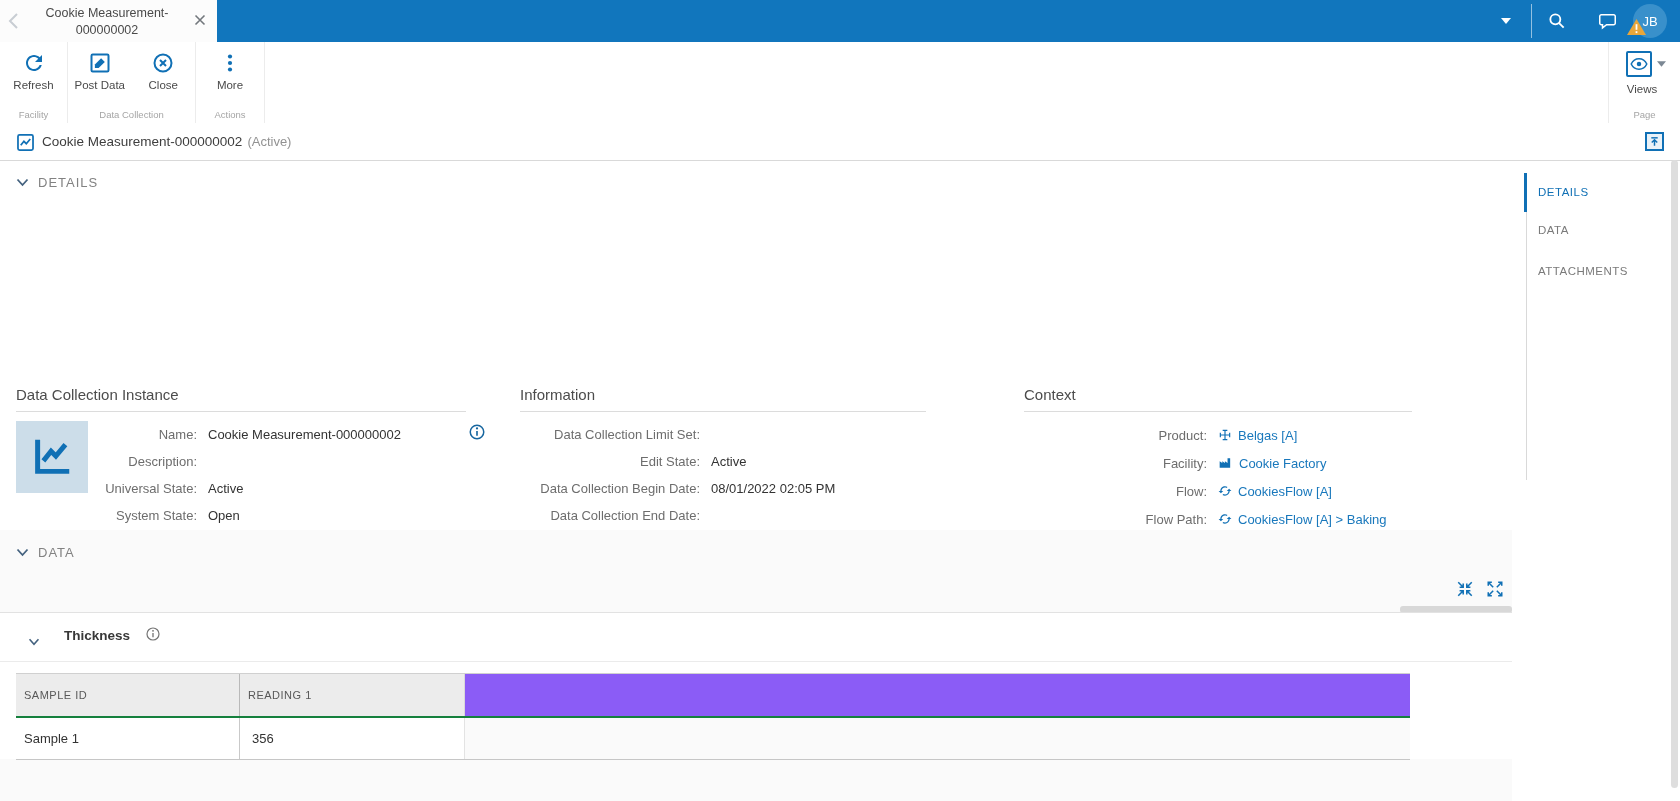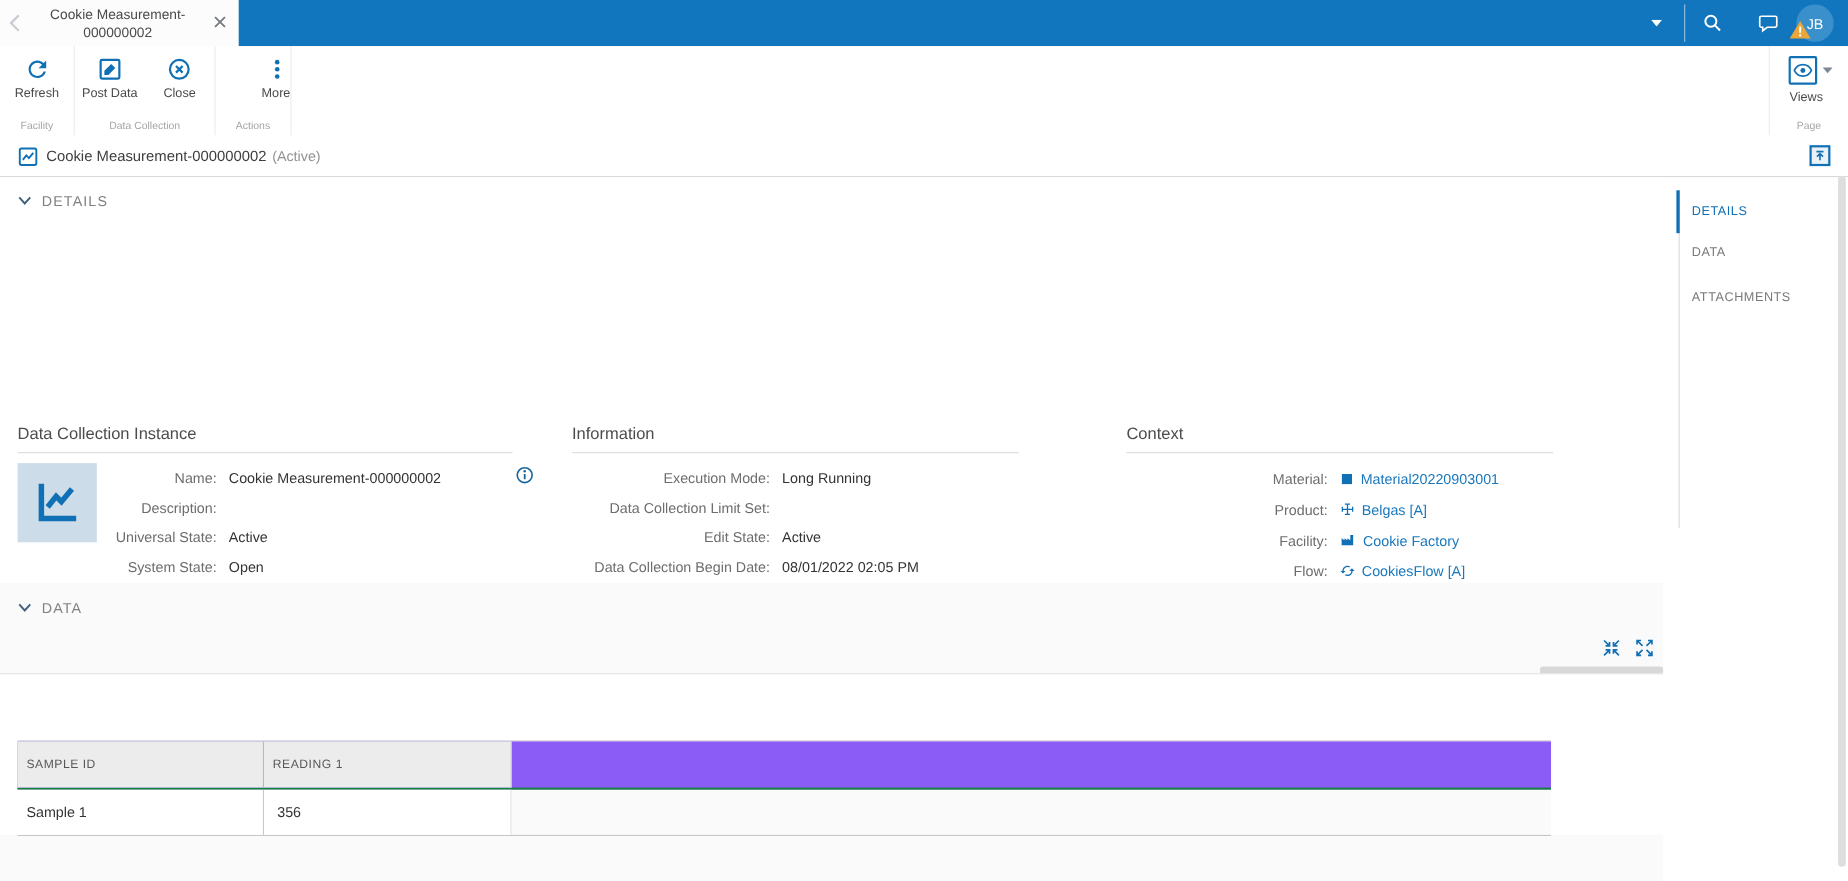--- a/index.html
+++ b/index.html
@@ -168,21 +168,21 @@
               <circle cx="12" cy="12" r="8.5" fill="none" stroke="#1070b5" stroke-width="2"></circle>
               <path d="M9 9 L15 15 M15 9 L9 15" stroke="#1070b5" stroke-width="2"></path>
             </svg>
           <span class="lbl">Close</span>
         </div>
       </div>
       <div class="rgroup-label">Data Collection</div>
     </div>
     <div class="rgroup" style="left:196px;width:69px;">
       <div class="rbtns">
-        <div class="rbtn" style="width:69px;align-items:flex-end;">
+        <div class="rbtn" style="width:69px;">
           <svg width="24" height="24" viewBox="0 0 24 24">
               <circle cx="12" cy="5.5" r="2.1" fill="#1070b5"></circle>
               <circle cx="12" cy="12" r="2.1" fill="#1070b5"></circle>
               <circle cx="12" cy="18.5" r="2.1" fill="#1070b5"></circle>
             </svg>
           <span class="lbl">More</span>
         </div>
       </div>
       <div class="rgroup-label">Actions</div>
     </div>
@@ -272,24 +272,20 @@
           <circle cx="12" cy="12" r="9" fill="none" stroke="#17669f" stroke-width="2"></circle>
           <line x1="12" y1="10.5" x2="12" y2="17" stroke="#17669f" stroke-width="2.2"></line>
           <circle cx="12" cy="7.3" r="1.5" fill="#17669f"></circle>
         </svg>
     </span>
 
     <div class="col" style="left:520px;width:406px;">
       <div class="col-title">Information</div>
       <div style="margin-top:9px;">
         <div class="f-row">
-          <span class="f-label" style="width:180px;">Execution Mode:</span>
-          <span class="f-value">Long Running</span>
-        </div>
-        <div class="f-row">
           <span class="f-label" style="width:180px;">Data Collection Limit Set:</span>
           <span class="f-value"></span>
         </div>
         <div class="f-row">
           <span class="f-label" style="width:180px;">Edit State:</span>
           <span class="f-value">Active</span>
         </div>
         <div class="f-row">
           <span class="f-label" style="width:180px;">Data Collection Begin Date:</span>
           <span class="f-value">08/01/2022 02:05 PM</span>
@@ -301,29 +297,20 @@
         <div class="f-row">
           <span class="f-label" style="width:180px;">SPC Post Mode:</span>
           <span class="f-value">On Post Per Sample</span>
         </div>
       </div>
     </div>
 
     <div class="col" style="left:1024px;width:388px;">
       <div class="col-title">Context</div>
       <div style="margin-top:9px;">
-        <div class="f-row h28">
-          <span class="f-label" style="width:183px;">Material:</span>
-          <span class="f-value">
-            <svg width="13" height="13" viewBox="0 0 24 24">
-                <rect x="3.5" y="3.5" width="17" height="17" fill="#1070b5"></rect>
-              </svg>
-            <span class="link">Material20220903001</span>
-          </span>
-        </div>
         <div class="f-row h28">
           <span class="f-label" style="width:183px;">Product:</span>
           <span class="f-value">
             <svg width="14" height="14" viewBox="0 0 24 24">
                 <g fill="none" stroke="#1070b5" stroke-width="2">
                   <path d="M12 4 V20 M4 12 H20 M8 4 H16 M8 20 H16 M4 8 V16 M20 8 V16"></path>
                 </g>
               </svg>
             <span class="link">Belgas [A]</span>
           </span>
@@ -413,20 +400,35 @@
           <path d="M8 8 L2.5 2.5 M2.5 6.5 V2.5 H6.5"></path>
           <path d="M12 8 L17.5 2.5 M17.5 6.5 V2.5 H13.5"></path>
           <path d="M8 12 L2.5 17.5 M2.5 13.5 V17.5 H6.5"></path>
           <path d="M12 12 L17.5 17.5 M17.5 13.5 V17.5 H13.5"></path>
         </svg>
     </div>
 
     <div class="hscroll"></div>
 
     <div class="panel">
+      <div class="panel-head">
+        <span class="chev">
+          <svg width="12" height="8" viewBox="0 0 13 9">
+              <polyline points="1.5,1.5 6.5,7 11.5,1.5" fill="none" stroke="#44627f" stroke-width="1.8"></polyline>
+            </svg>
+        </span>
+        <span class="pt">Thickness</span>
+        <span class="pinfo">
+          <svg width="16" height="16" viewBox="0 0 24 24">
+              <circle cx="12" cy="12" r="9" fill="none" stroke="#757575" stroke-width="1.8"></circle>
+              <line x1="12" y1="10.5" x2="12" y2="17" stroke="#757575" stroke-width="2"></line>
+              <circle cx="12" cy="7.3" r="1.4" fill="#757575"></circle>
+            </svg>
+        </span>
+      </div>
 
       <div class="grid">
         <div class="g-row g-hrow">
           <div class="g-cell c1 hc">SAMPLE ID</div>
           <div class="g-cell c2 hc">READING 1</div>
           <div class="g-cell cf hc"></div>
         </div>
         <div class="g-row g-drow">
           <div class="g-cell c1 dc">Sample 1</div>
           <div class="g-cell c2 dc">356</div>

